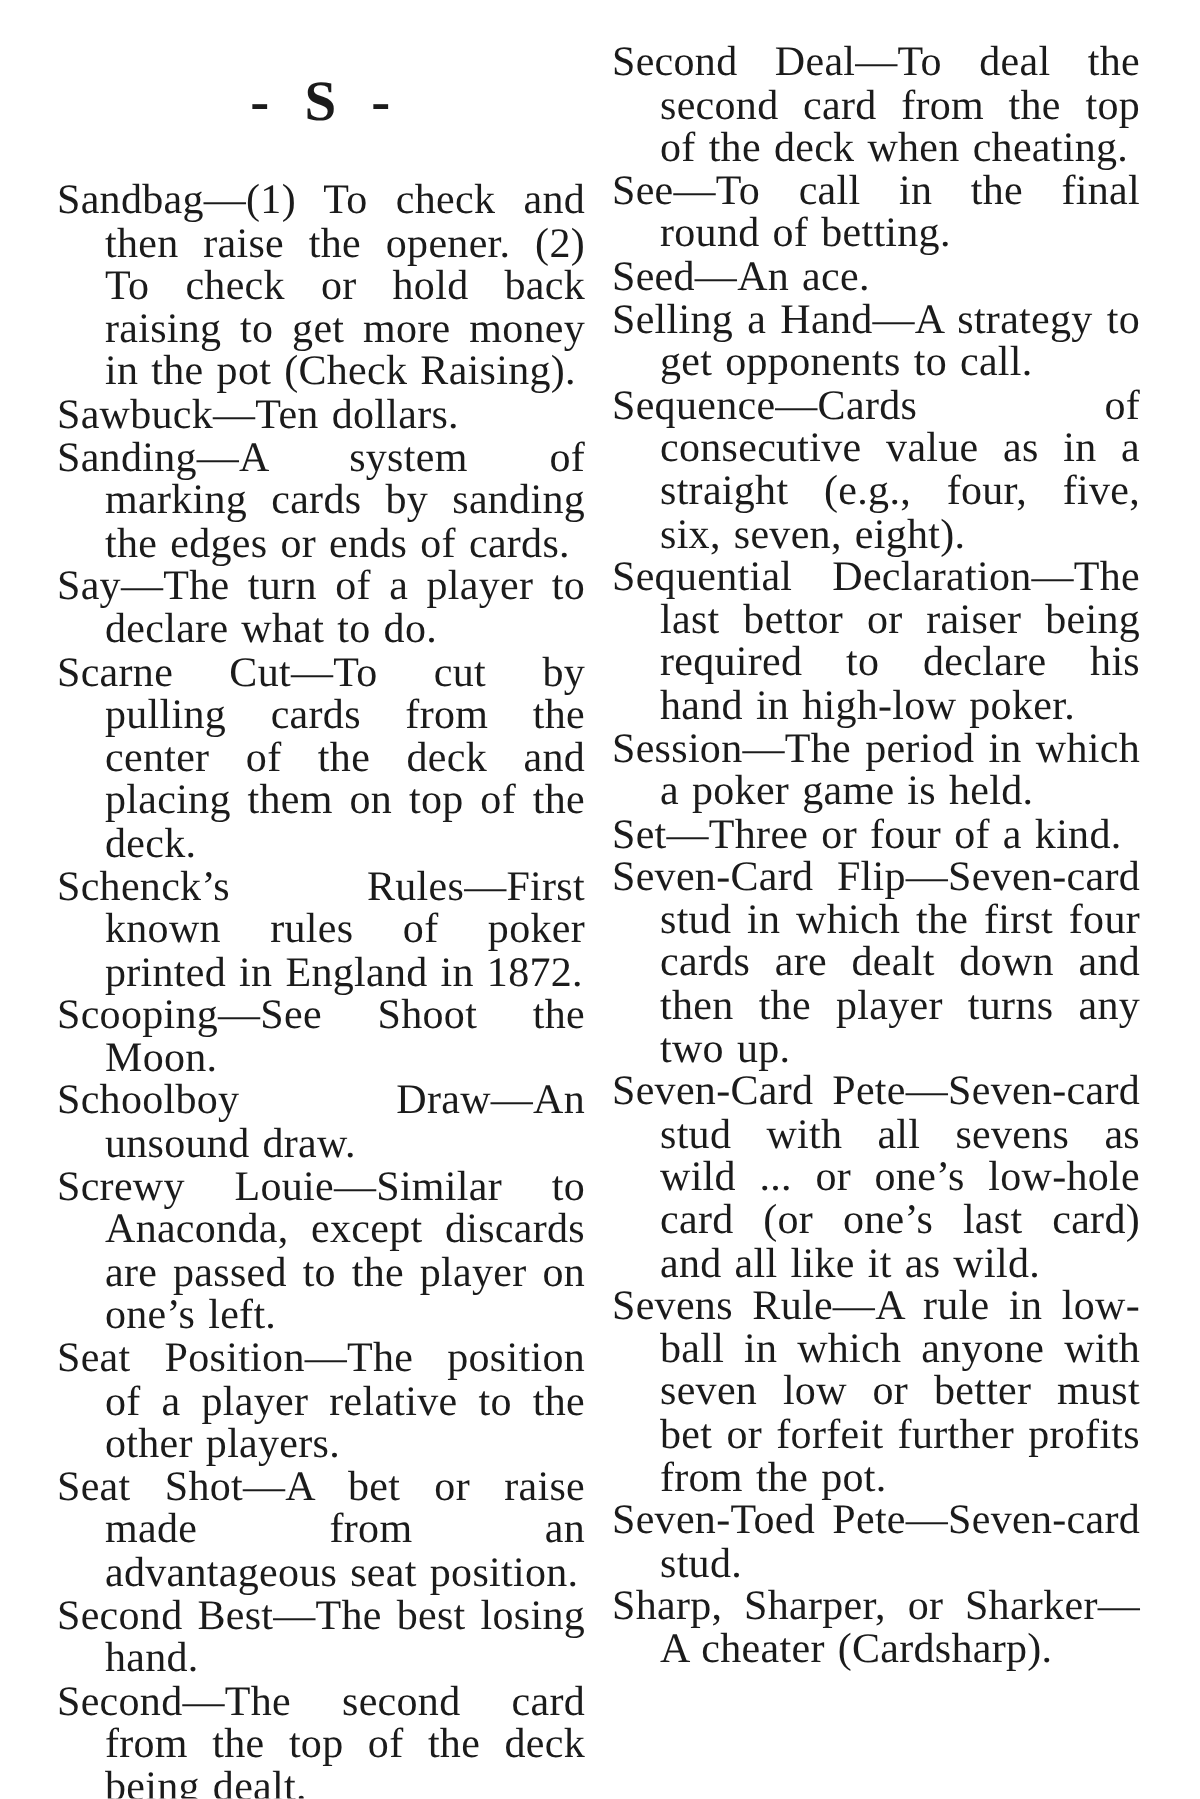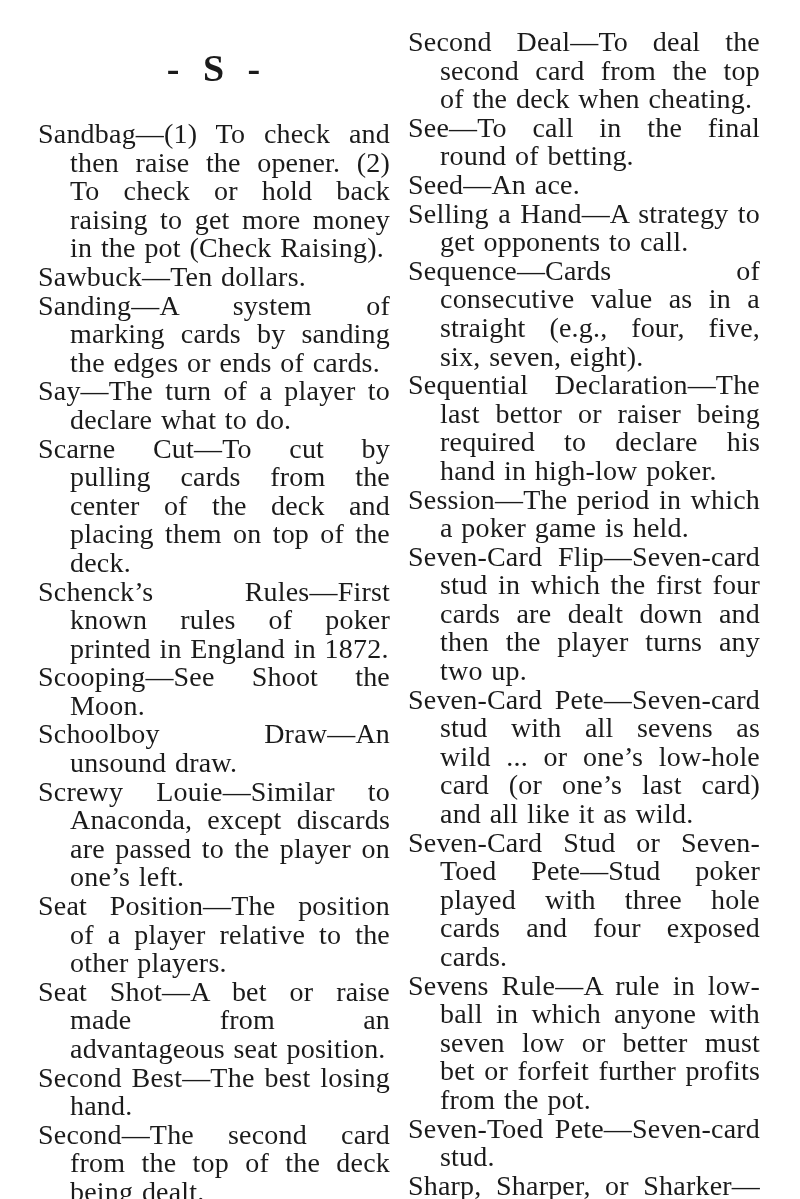--- a/index.html
+++ b/index.html
@@ -64,21 +64,21 @@
   </div>
   <div class="col">
     <div>
         <p class="entry">Second Deal—To deal the second card from the top of the deck when cheating.</p>
         <p class="entry">See—To call in the final round of betting.</p>
         <p class="entry">Seed—An ace.</p>
         <p class="entry">Selling a Hand—A strategy to get opponents to call.</p>
         <p class="entry">Sequence—Cards of consecutive value as in a straight (e.g., four, five, six, seven, eight).</p>
         <p class="entry">Sequential Declaration—The last bettor or raiser being required to declare his hand in high-low poker.</p>
         <p class="entry">Session—The period in which a poker game is held.</p>
+        <p class="entry">Set—Three or four of a kind.</p>
         <p class="entry">Seven-Card Flip—Seven-card stud in which the first four cards are dealt down and then the player turns any two up.</p>
         <p class="entry">Seven-Card Pete—Seven-card stud with all sevens as wild ... or one’s low-hole card (or one’s last card) and all like it as wild.</p>
-        <p class="entry">Seven-Card Stud or Seven-Toed Pete—Stud poker played with three hole cards and four exposed cards.</p>
         <p class="entry">Sevens Rule—A rule in low-ball in which anyone with seven low or better must bet or forfeit further profits from the pot.</p>
         <p class="entry">Seven-Toed Pete—Seven-card stud.</p>
         <p class="entry">Sharp, Sharper, or Sharker— A cheater (Cardsharp).</p>
       </div>
   </div>
 </div>
 
 </body></html>

